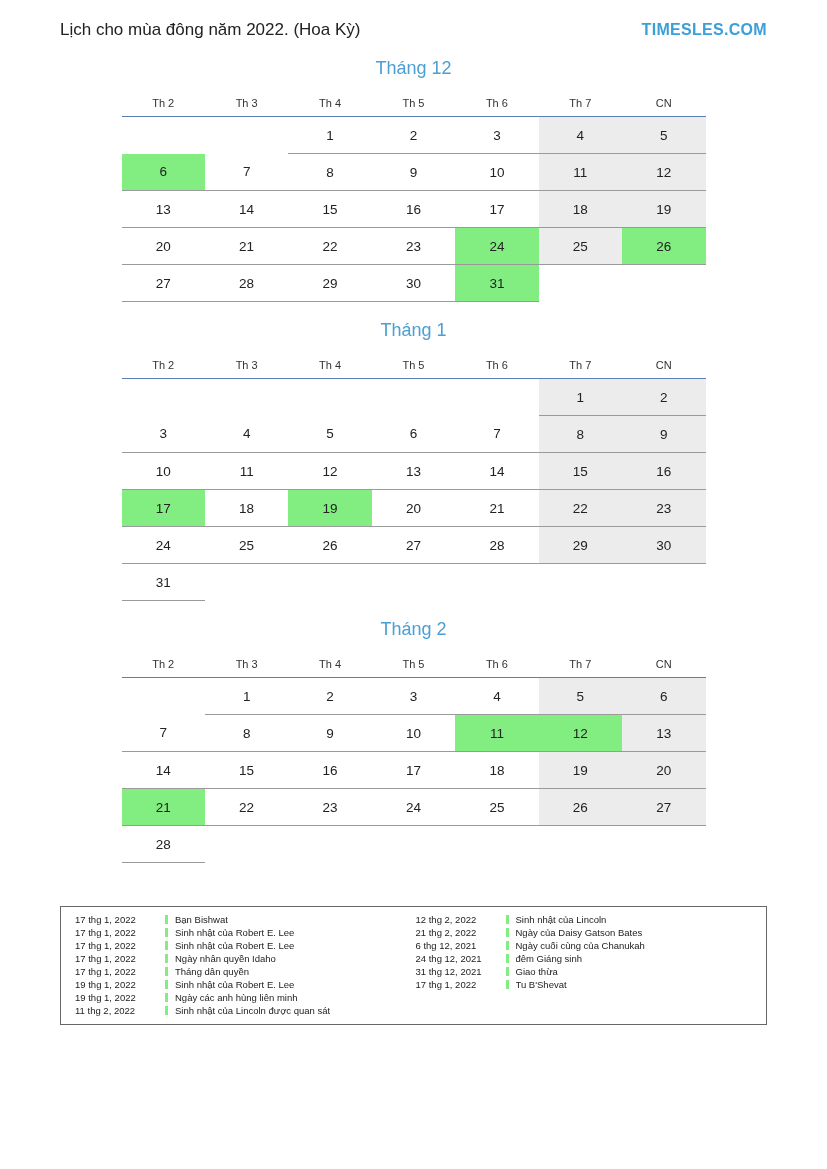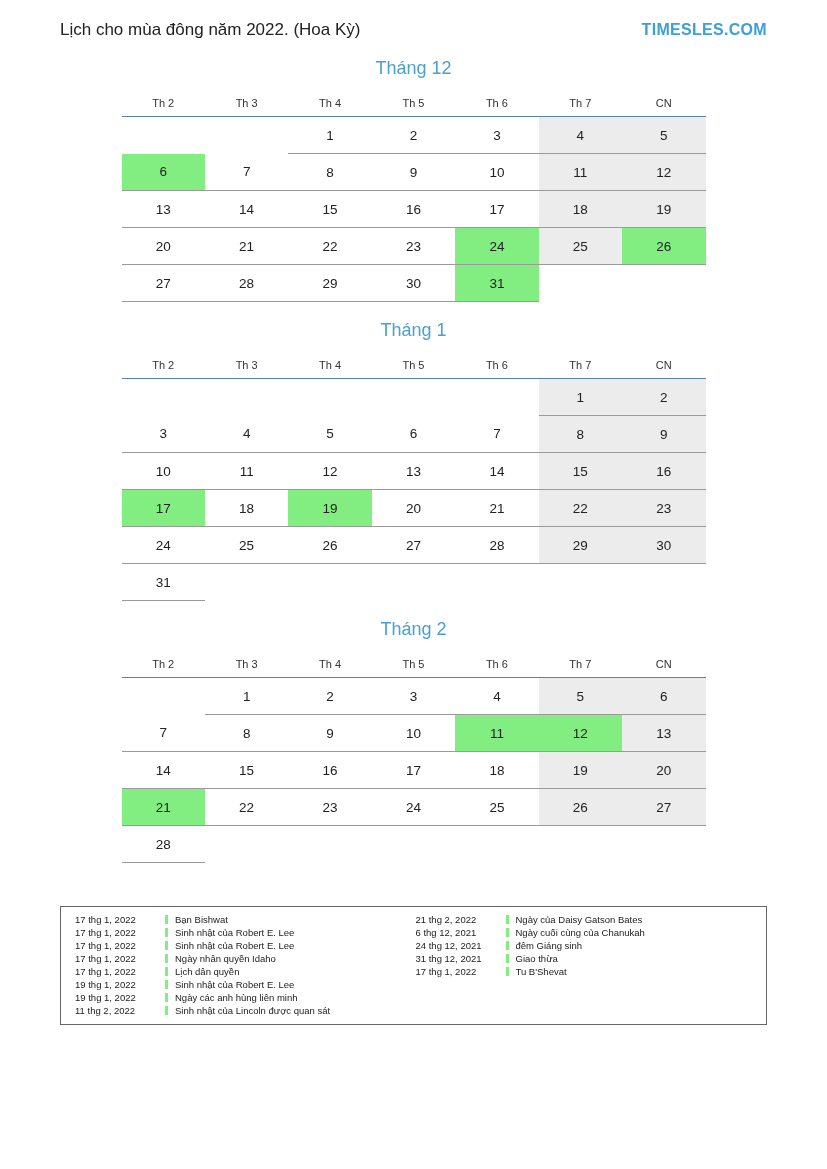--- a/index.html
+++ b/index.html
@@ -359,39 +359,44 @@
             <div class="legend-name">Sinh nhật của Robert E. Lee</div>
           </div>
           <div class="legend-row">
             <div class="legend-date">17 thg 1, 2022</div>
             <div class="legend-swatch"></div>
             <div class="legend-name">Ngày nhân quyền Idaho</div>
           </div>
           <div class="legend-row">
             <div class="legend-date">17 thg 1, 2022</div>
             <div class="legend-swatch"></div>
-            <div class="legend-name">Lịch dân quyền</div>
+            <div class="legend-name">Tháng dân quyền</div>
           </div>
           <div class="legend-row">
             <div class="legend-date">19 thg 1, 2022</div>
             <div class="legend-swatch"></div>
             <div class="legend-name">Sinh nhật của Robert E. Lee</div>
           </div>
           <div class="legend-row">
             <div class="legend-date">19 thg 1, 2022</div>
             <div class="legend-swatch"></div>
             <div class="legend-name">Ngày các anh hùng liên minh</div>
           </div>
           <div class="legend-row">
             <div class="legend-date">11 thg 2, 2022</div>
             <div class="legend-swatch"></div>
             <div class="legend-name">Sinh nhật của Lincoln được quan sát</div>
           </div>
         </div>
       <div class="legend-col" id="legend-right">
+          <div class="legend-row">
+            <div class="legend-date">12 thg 2, 2022</div>
+            <div class="legend-swatch"></div>
+            <div class="legend-name">Sinh nhật của Lincoln</div>
+          </div>
           <div class="legend-row">
             <div class="legend-date">21 thg 2, 2022</div>
             <div class="legend-swatch"></div>
             <div class="legend-name">Ngày của Daisy Gatson Bates</div>
           </div>
           <div class="legend-row">
             <div class="legend-date">6 thg 12, 2021</div>
             <div class="legend-swatch"></div>
             <div class="legend-name">Ngày cuối cùng của Chanukah</div>
           </div>

